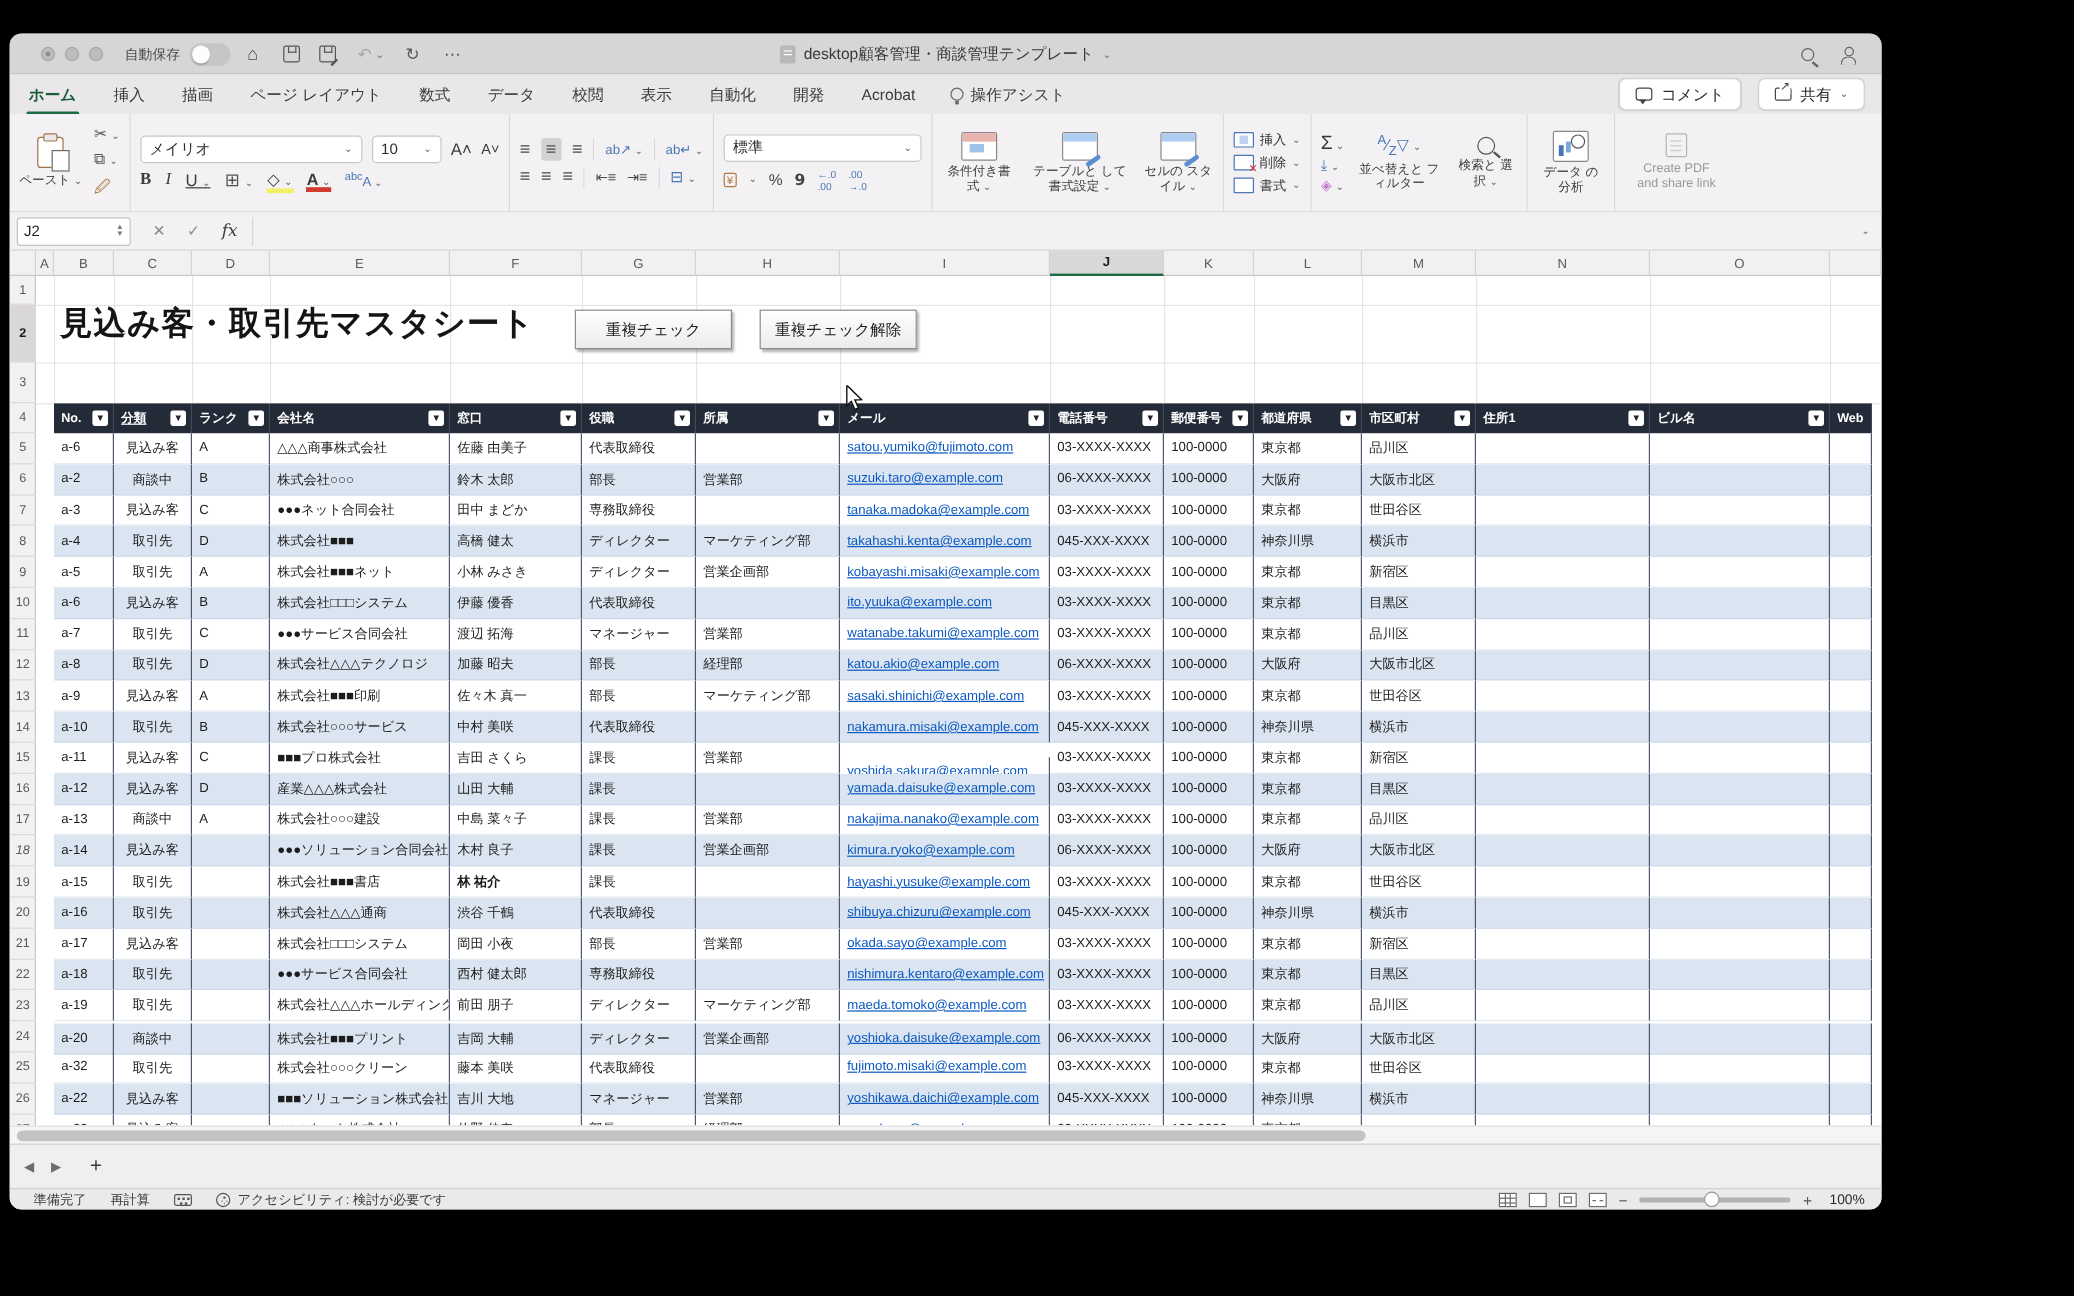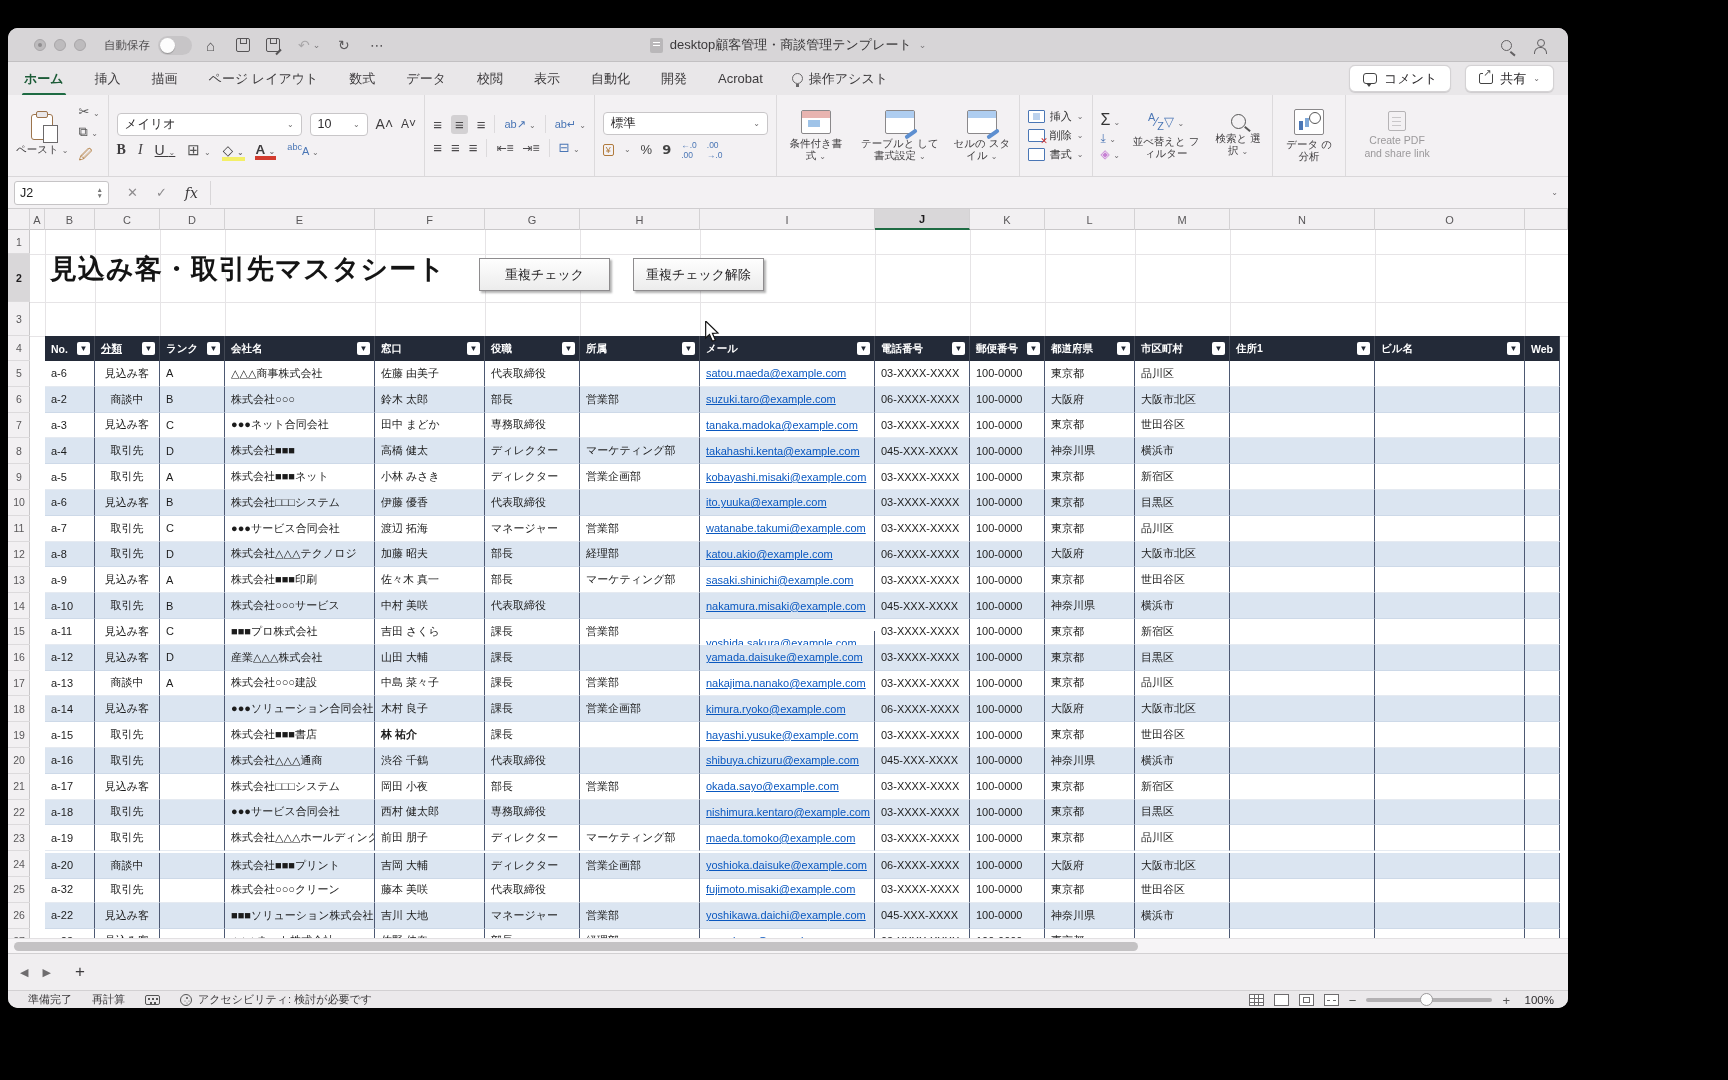--- a/index.html
+++ b/index.html
@@ -426,21 +426,21 @@
         <div class="rh" style="top: 208.4px; height: 25.8px;">8</div>
         <div class="rh" style="top: 234.2px; height: 25.8px;">9</div>
         <div class="rh" style="top: 260px; height: 25.8px;">10</div>
         <div class="rh" style="top: 285.8px; height: 25.8px;">11</div>
         <div class="rh" style="top: 311.6px; height: 25.8px;">12</div>
         <div class="rh" style="top: 337.4px; height: 25.8px;">13</div>
         <div class="rh" style="top: 363.2px; height: 25.8px;">14</div>
         <div class="rh" style="top: 389px; height: 25.8px;">15</div>
         <div class="rh" style="top: 414.8px; height: 25.8px;">16</div>
         <div class="rh" style="top: 440.6px; height: 25.8px;">17</div>
-        <div class="rh" style="top: 466.4px; height: 25.8px;">18</div>
+        <div class="rh" style="top: 466.4px; height: 25.8px; font-style: italic;">18</div>
         <div class="rh" style="top: 492.2px; height: 25.8px;">19</div>
         <div class="rh" style="top: 518px; height: 25.8px;">20</div>
         <div class="rh" style="top: 543.8px; height: 25.8px;">21</div>
         <div class="rh" style="top: 569.6px; height: 25.8px;">22</div>
         <div class="rh" style="top: 595.4px; height: 25.8px;">23</div>
         <div class="rh" style="top: 621.2px; height: 25.8px;">24</div>
         <div class="rh" style="top: 647px; height: 25.8px;">25</div>
         <div class="rh" style="top: 672.8px; height: 25.8px;">26</div>
         <div class="rh" style="top: 698.6px; height: 25.8px;">27</div>
       </div>
@@ -534,21 +534,21 @@
       <div id="rows">
           <div class="trow" style="top: 25px;">
             <div class="tc" style="width: 50px;">a-6</div>
             <div class="tc center" style="width: 65px;">見込み客</div>
             <div class="tc" style="width: 65px;">A</div>
             <div class="tc" style="width: 150px;">△△△商事株式会社</div>
             <div class="tc" style="width: 110px;">佐藤 由美子</div>
             <div class="tc" style="width: 95px;">代表取締役</div>
             <div class="tc" style="width: 120px;"></div>
             <div class="tc" style="width: 175px;">
-              <a href="#">satou.maeda@example.com</a>
+              <a href="#">satou.yumiko@fujimoto.com</a>
             </div>
             <div class="tc" style="width: 95px;">03-XXXX-XXXX</div>
             <div class="tc" style="width: 75px;">100-0000</div>
             <div class="tc" style="width: 90px;">東京都</div>
             <div class="tc" style="width: 95px;">品川区</div>
             <div class="tc" style="width: 145px;"></div>
             <div class="tc" style="width: 150px;"></div>
             <div class="tc" style="width: 35px;"></div>
           </div>
           <div class="trow alt" style="top: 50.8px;">

